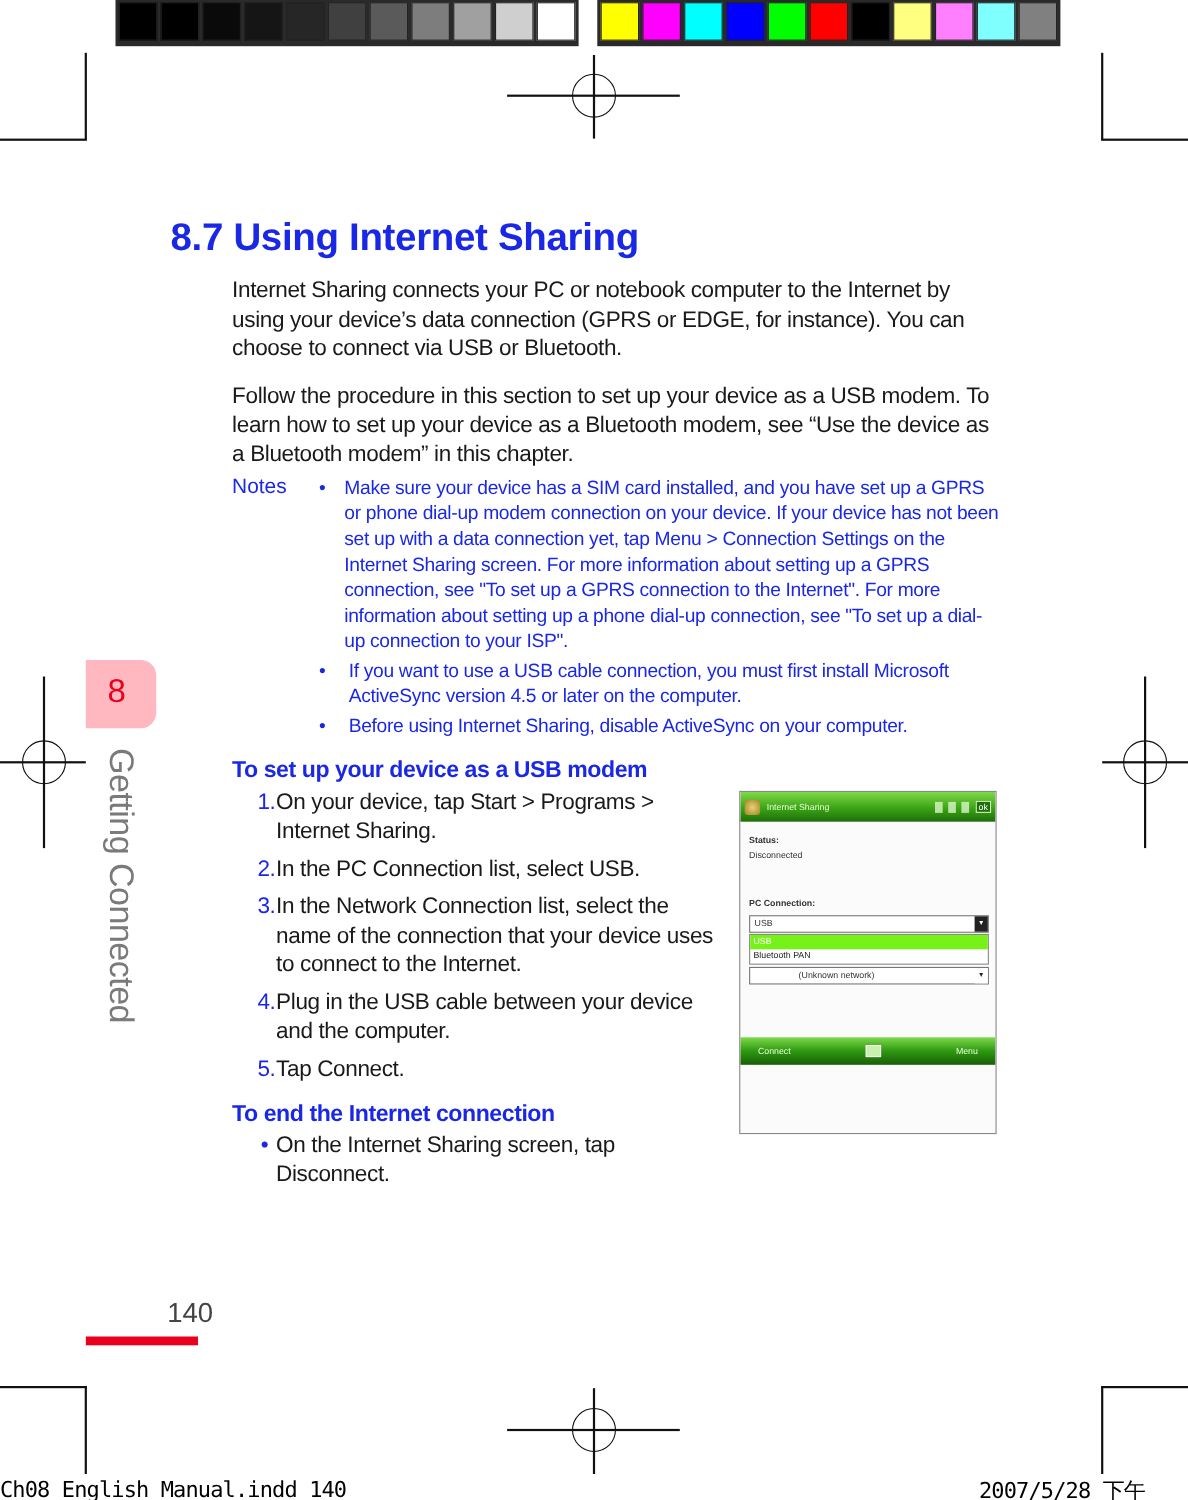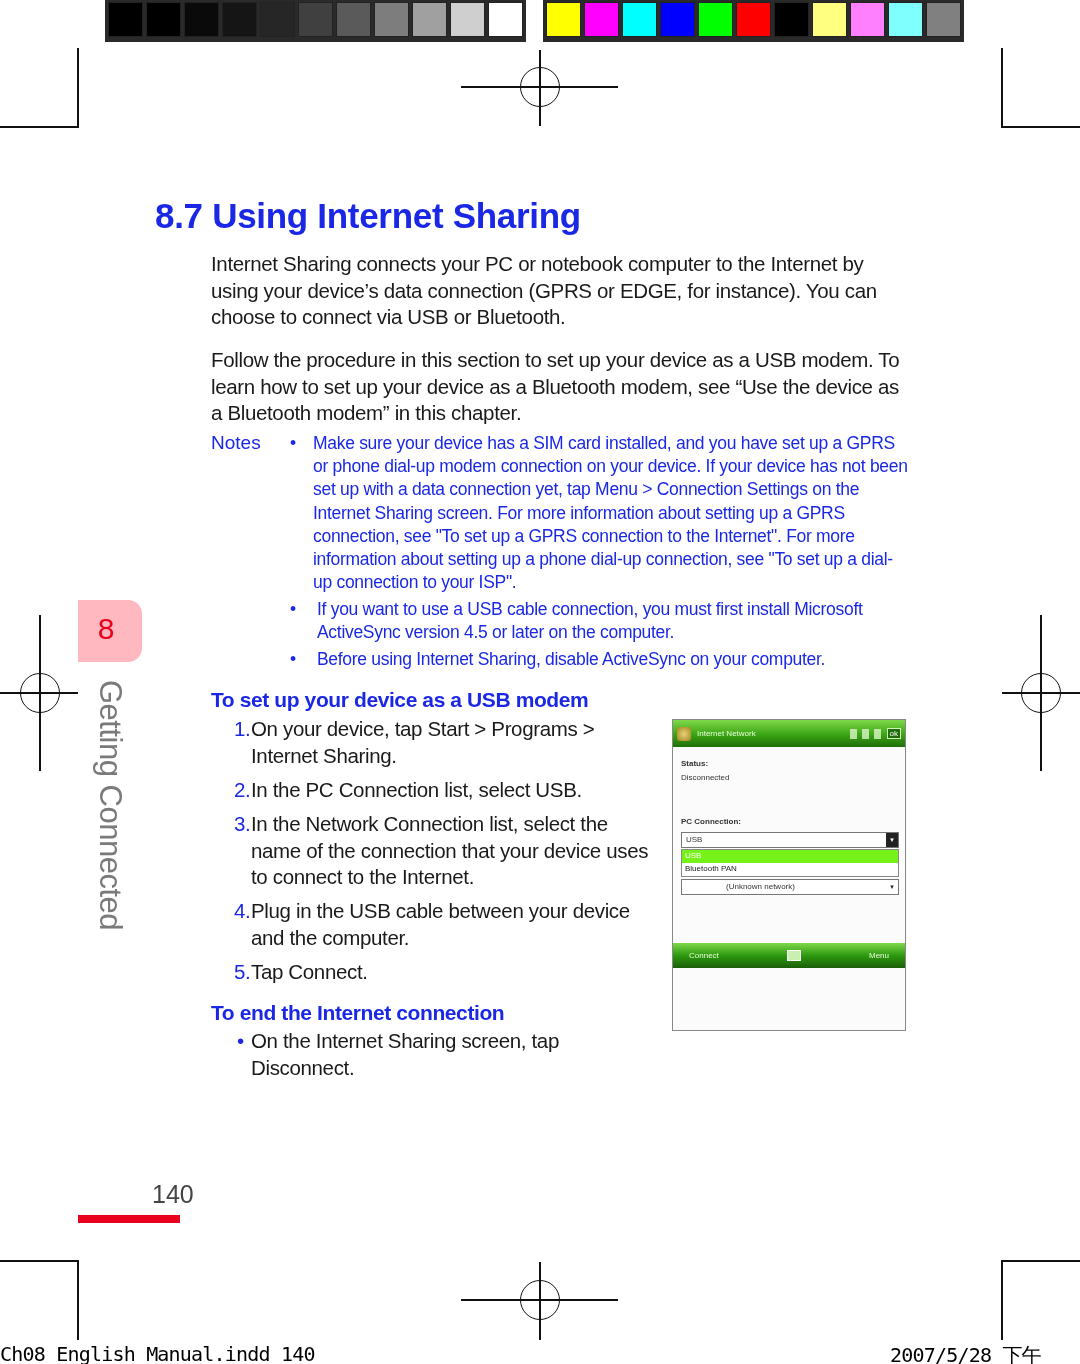--- a/index.html
+++ b/index.html
@@ -188,21 +188,21 @@
 
 <h2 class="subhead" id="sub2">To end the Internet connection</h2>
 <div class="step" id="endbullet">
   <span class="num">•</span>
   <span class="txt">On the Internet Sharing screen, tap Disconnect.</span>
 </div>
 
 <div class="device">
   <div class="dev-titlebar">
     <span class="dev-start"></span>
-    <span class="dev-title">Internet Network</span>
+    <span class="dev-title">Internet Sharing</span>
     <span class="dev-status-icons">
       <span></span>
       <span></span>
       <span></span>
     </span>
     <span class="dev-ok">ok</span>
   </div>
   <div class="dev-body">
     <div class="dev-label" style="top:12px;">Status:</div>
     <div class="dev-value" style="top:26px;">Disconnected</div>

